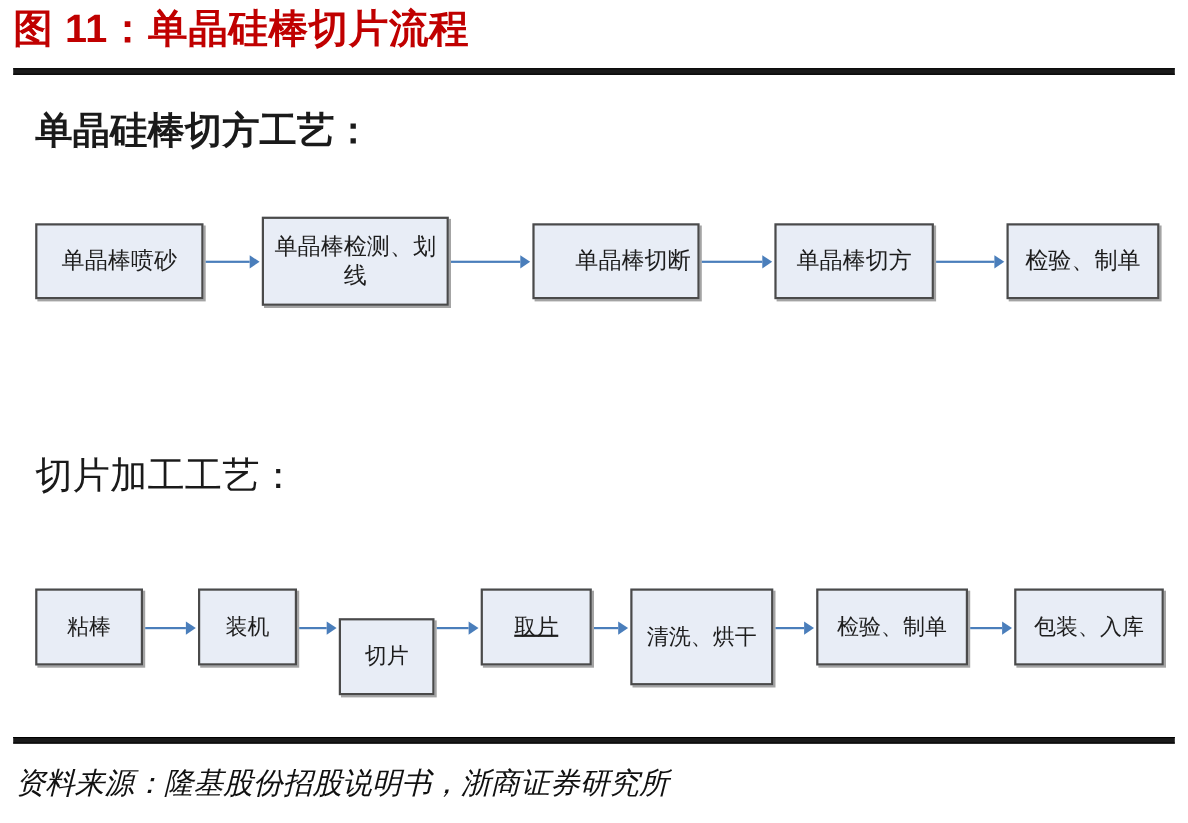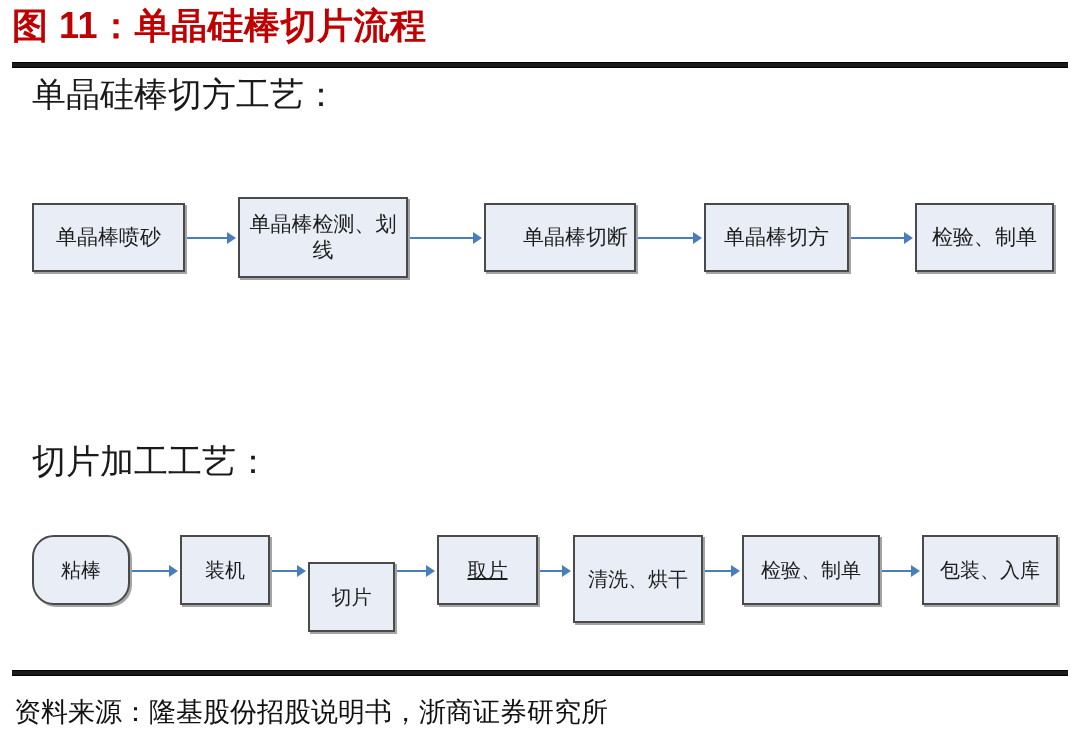--- a/index.html
+++ b/index.html
@@ -46,22 +46,22 @@
   
   .section-heading {
     position: absolute;
     left: 32px;
     font-family: "Liberation Serif", "DejaVu Serif", serif;
     font-size: 34px;
     line-height: 44px;
     color: #1a1a1a;
     white-space: nowrap;
   }
-  .heading-1 { top: 73px; }
-  .heading-2 { top: 440px; text-align: center; }
+  .heading-1 { top: 98px; font-weight: bold; }
+  .heading-2 { top: 412px; text-align: center; }
 
   
   .flow-box {
     position: absolute;
     box-sizing: border-box;
     background: #E8EDF6;
     border: 2px solid #4A4A4A;
     box-shadow: 2px 2px 0 rgba(90,90,90,0.55);
     display: flex;
     align-items: center;
@@ -94,20 +94,21 @@
     border-left: 9px solid #4A7EBB;
     flex: 0 0 auto;
   }
 
   
   .source {
     position: absolute;
     left: 14px;
     top: 692px;
     font-family: "Liberation Serif", "DejaVu Serif", serif;
+    font-style: italic;
     font-size: 27px;
     line-height: 40px;
     color: #111111;
     white-space: nowrap;
   }
 </style>
 </head>
 <body>
 
 <div class="fig-title">图 11：单晶硅棒切片流程</div>
@@ -146,21 +147,21 @@
       <div class="head"></div>
   </div>
 
   <div class="flow-box row1-box" style="left:915px; top:203px; width:139px; height:69px;">检验、制单</div>
 </div>
 
 <div class="section-heading heading-2">切片加工工艺：</div>
 
 <div>
 
-  <div class="flow-box row2-box" style="left:32px; top:535px; width:98px; height:70px;border-radius:22px;">粘棒</div>
+  <div class="flow-box row2-box" style="left:32px; top:535px; width:98px; height:70px;">粘棒</div>
 
   <div class="arrow" style="left:132px; top:565px; width:46px;">
     <div class="shaft"></div>
       <div class="head"></div>
   </div>
 
   <div class="flow-box row2-box" style="left:180px; top:535px; width:90px; height:70px;">装机</div>
 
   <div class="arrow" style="left:272px; top:565px; width:34px;">
     <div class="shaft"></div>

